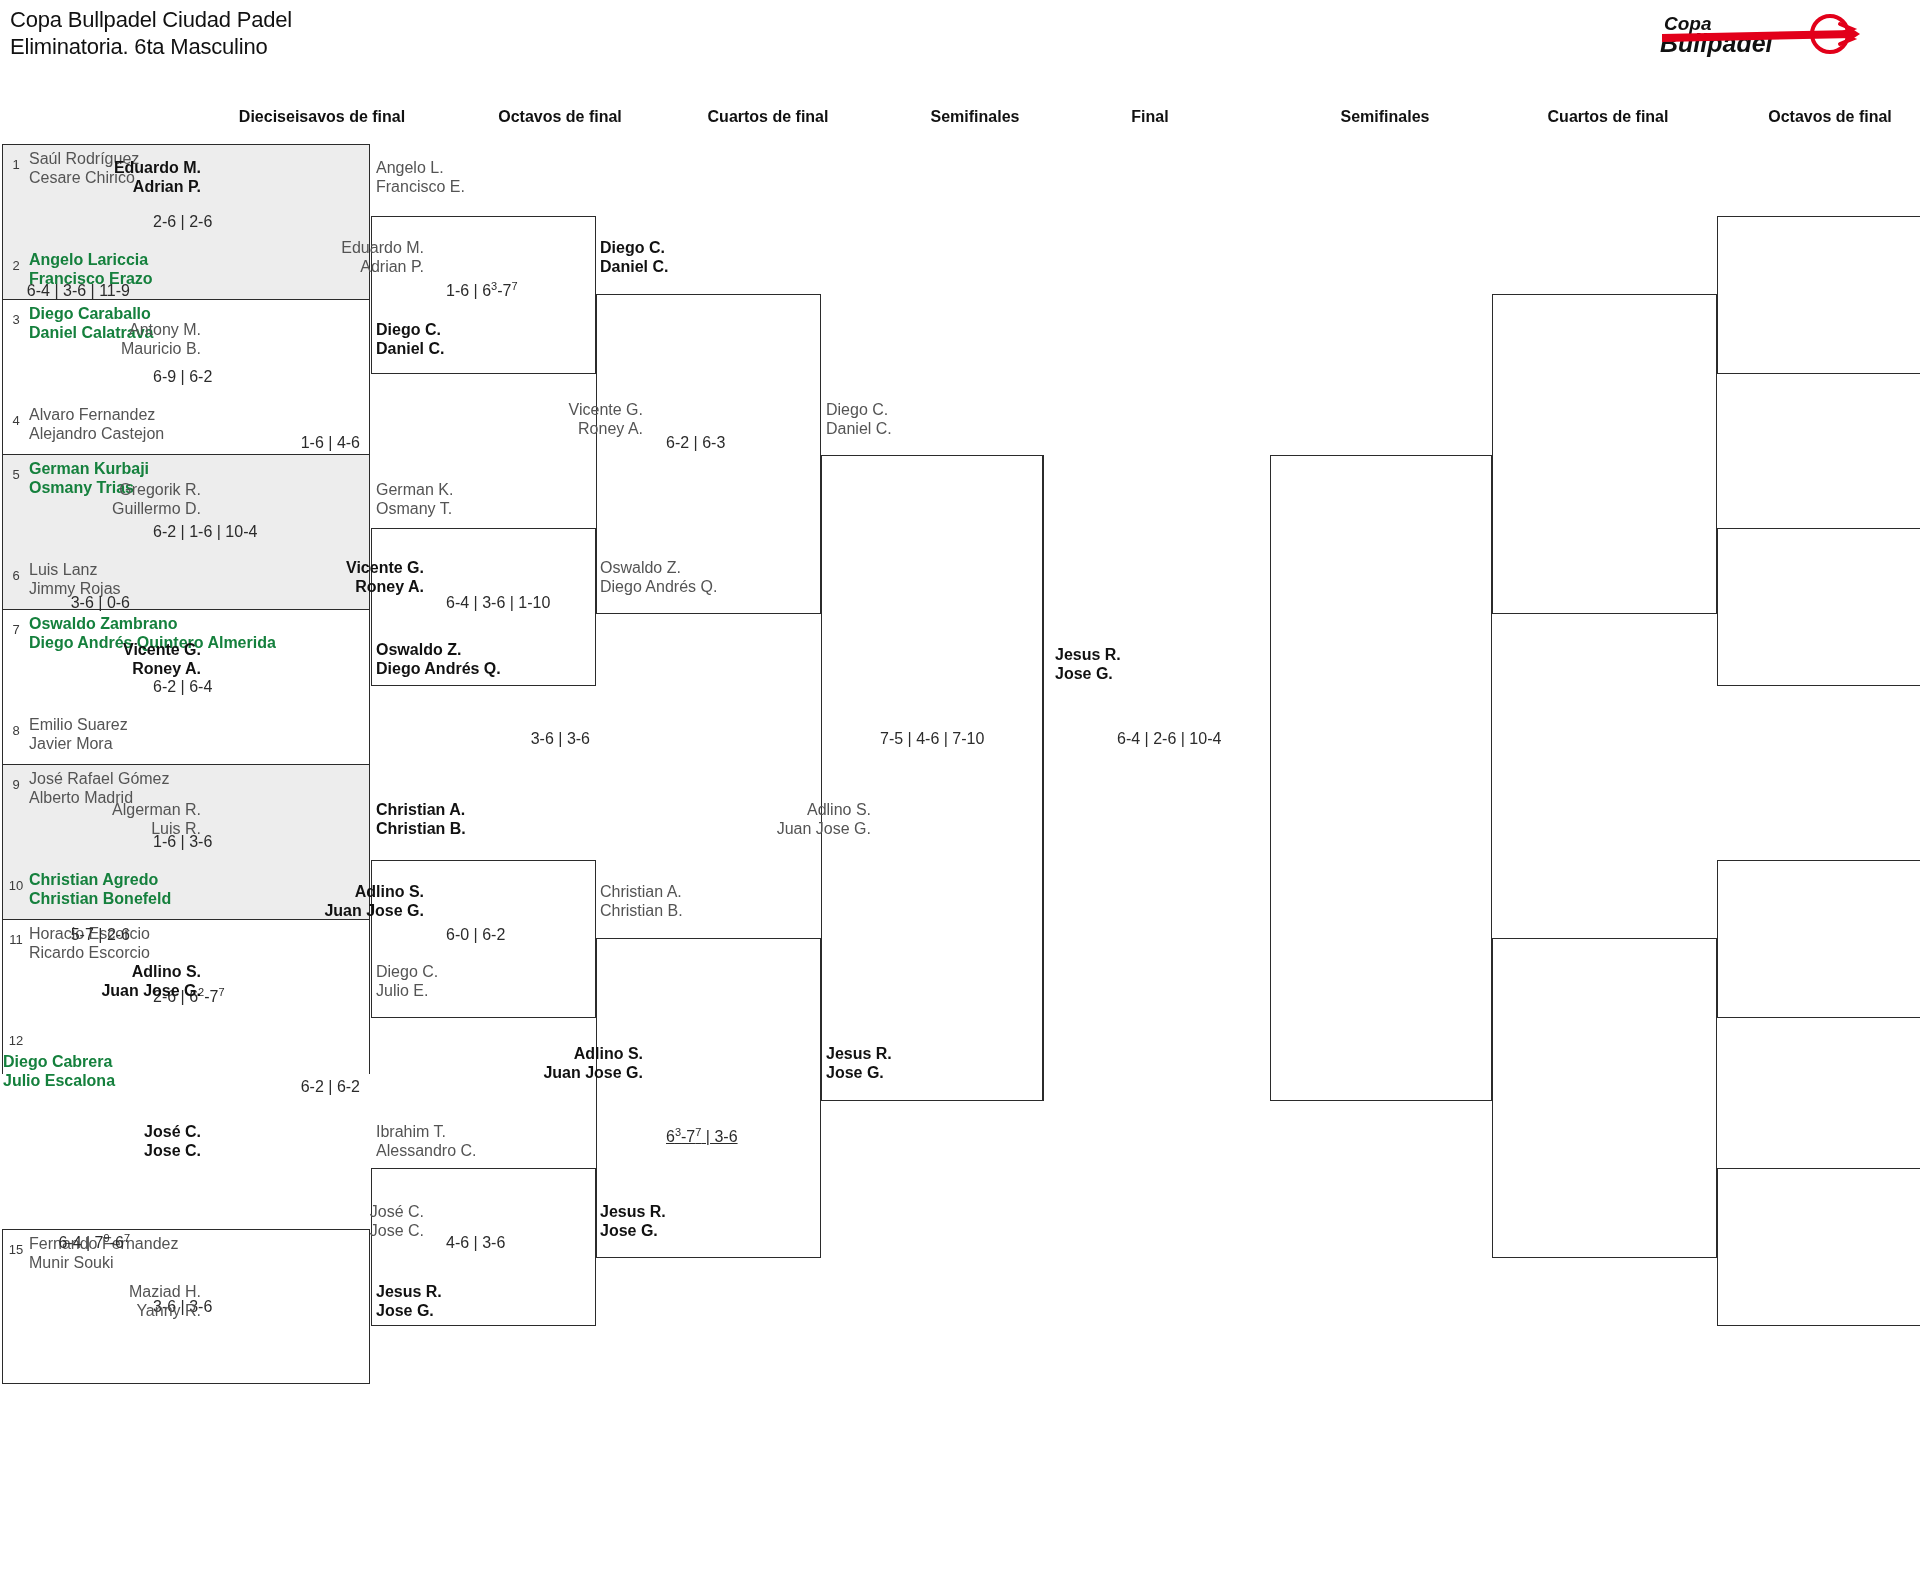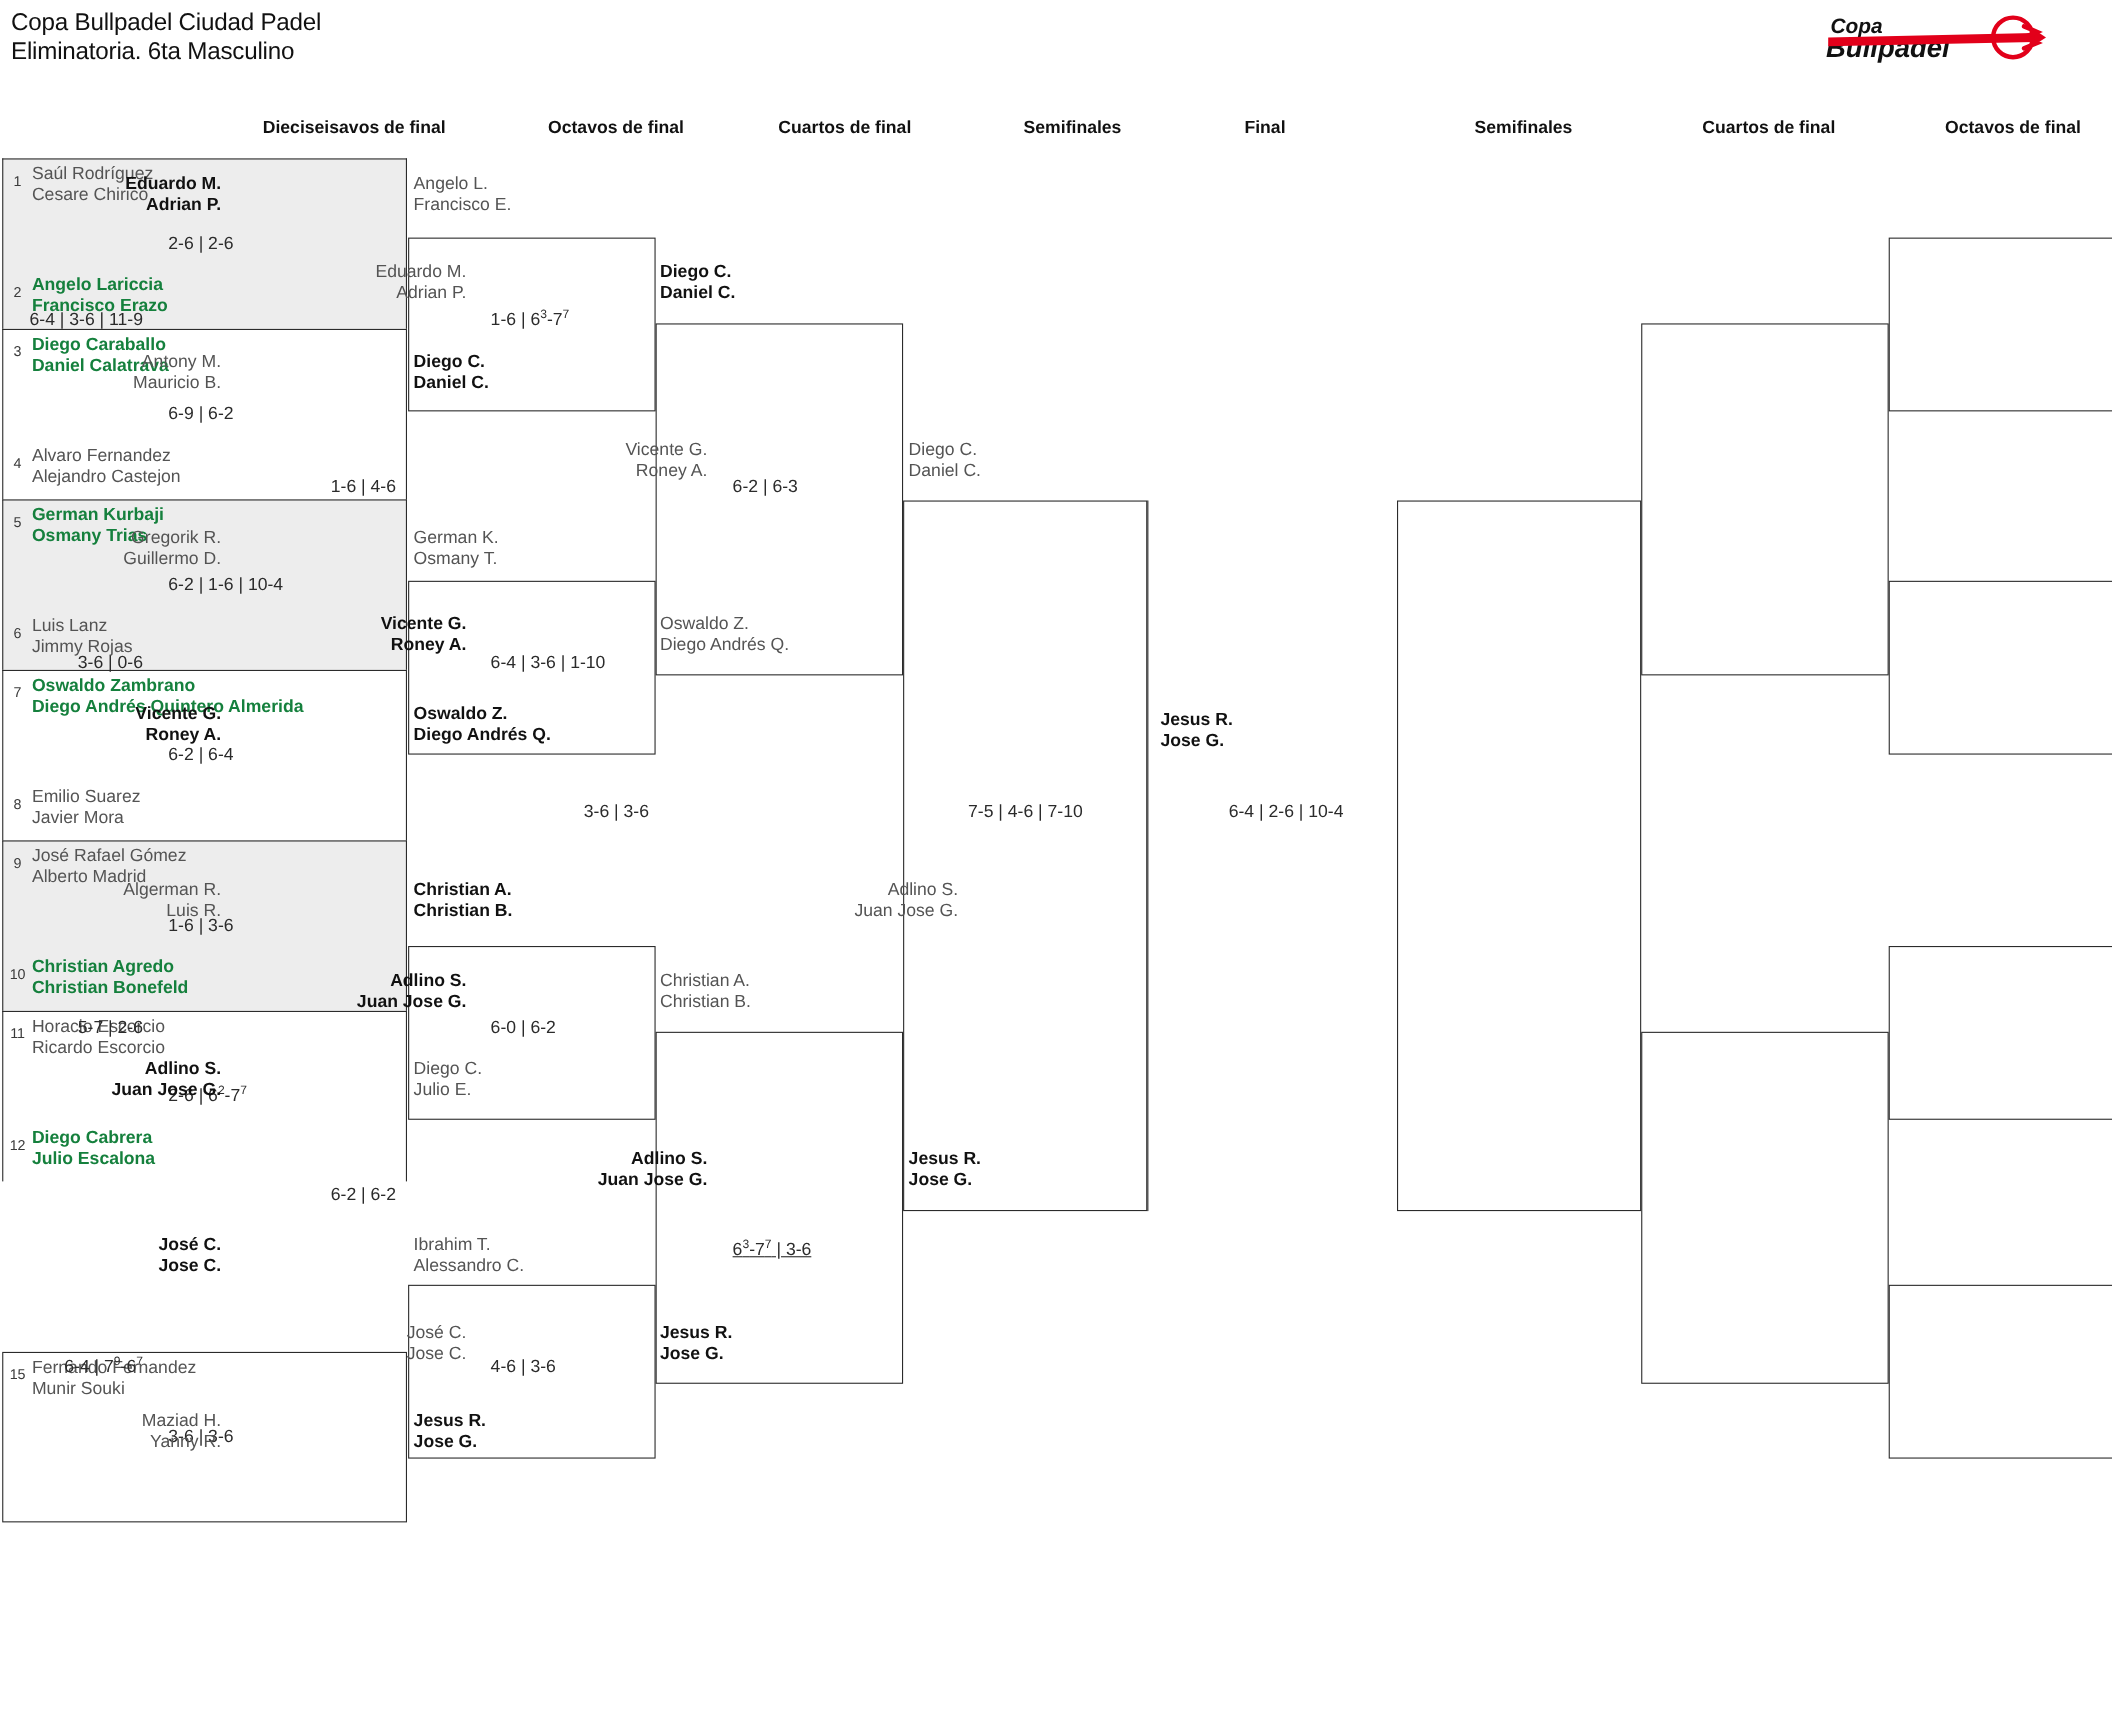--- a/index.html
+++ b/index.html
@@ -140,21 +140,21 @@
         <div class="seedno">10</div>
         <div class="names win">Christian Agredo<br>Christian Bonefeld</div>
       </div>
       <div class="score" style="left: 150px; top: 67.5px;">1-6 | 3-6</div>
     </div>
     <div class="r16" style="top: 919px; height: 155px;">
       <div class="seedrow" style="top: 0px;">
         <div class="seedno">11</div>
         <div class="names">Horacio Escorcio<br>Ricardo Escorcio</div>
       </div>
-      <div class="seedrow" style="top: 101px;">
+      <div class="seedrow" style="top: 101px; flex-direction: column;">
         <div class="seedno">12</div>
         <div class="names win">Diego Cabrera<br>Julio Escalona</div>
       </div>
       <div class="score" style="left: 150px; top: 67.5px;">2-6 | 6<sup>2</sup>-7<sup>7</sup></div>
     </div>
     <div class="r16 last" style="top: 1229px; height: 155px;">
       <div class="seedrow" style="top: 0px;">
         <div class="seedno">15</div>
         <div class="names">Fernando Fernandez<br>Munir Souki</div>
       </div>

